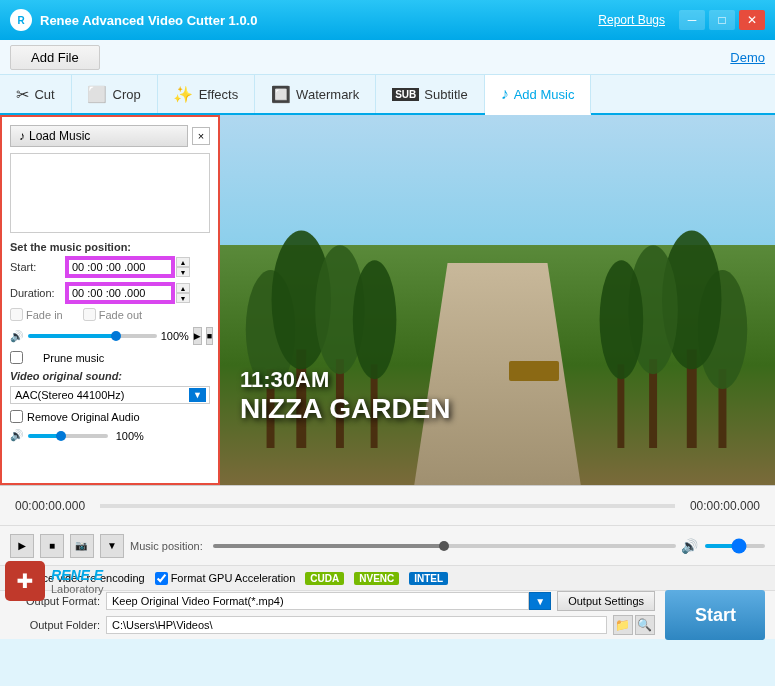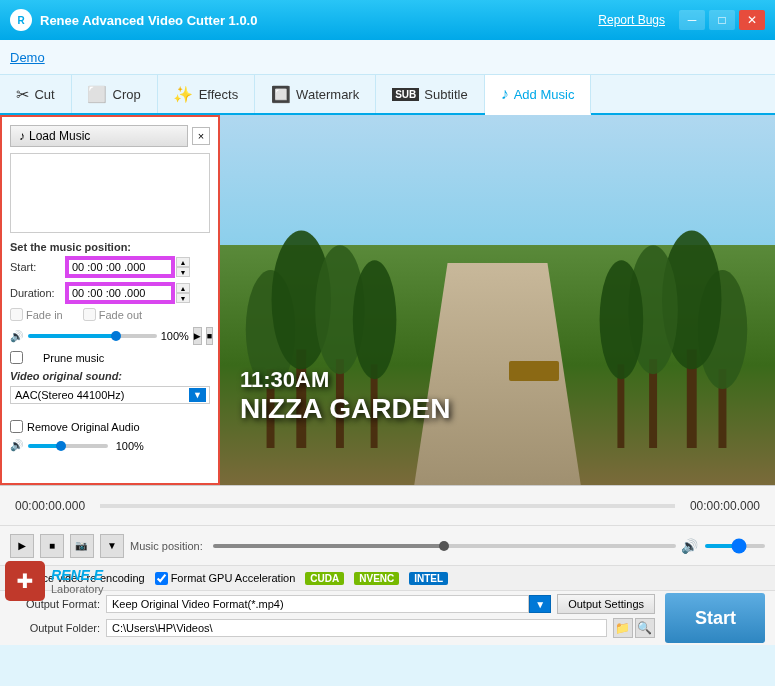--- a/index.html
+++ b/index.html
@@ -191,21 +191,21 @@
     .select-box {
       width: 100%;
       border: 1px solid #ccc;
       padding: 2px 4px;
       font-size: 11px;
       background: white;
       appearance: none;
       -webkit-appearance: none;
       cursor: pointer;
     }
-    .select-wrapper { position: relative; margin-bottom: 16px; }
+    .select-wrapper { position: relative; margin-bottom: 6px; }
     .select-wrapper::after {
       content: '▼';
       position: absolute;
       right: 4px;
       top: 50%;
       transform: translateY(-50%);
       font-size: 9px;
       pointer-events: none;
       color: #555;
       background: #0078d7;
@@ -316,21 +316,21 @@
     .intel-badge { background: #0071c5; }
 
     
     .output-bar {
       background: #f5f5f5;
       padding: 5px 10px;
       border-top: 1px solid #ddd;
       display: flex;
       align-items: center;
       justify-content: space-between;
-      height: 55px;
+      height: 49px;
     }
     .output-fields { flex: 1; }
     .output-row {
       display: flex;
       align-items: center;
       gap: 6px;
       margin-bottom: 4px;
     }
     .output-label { font-size: 11px; color: #333; width: 90px; text-align: right; }
     .output-input {
@@ -427,20 +427,21 @@
   </div>
   <div class="titlebar-right">
     <span style="color:white;text-decoration:underline;font-size:12px;cursor:pointer;margin-right:10px;">Report Bugs</span>
     <button class="titlebar-btn">─</button>
     <button class="titlebar-btn">□</button>
     <button class="titlebar-btn close-btn">✕</button>
   </div>
 </div>
 
 <div class="topbar">
+  <button class="add-file-btn">Add File</button>
   <span class="demo-link">Demo</span>
 </div>
 
 <div class="tabs">
   <div class="tab">
     <span class="tab-icon">✂</span>
     <span>Cut</span>
   </div>
   <div class="tab">
     <span class="tab-icon">⬜</span>

